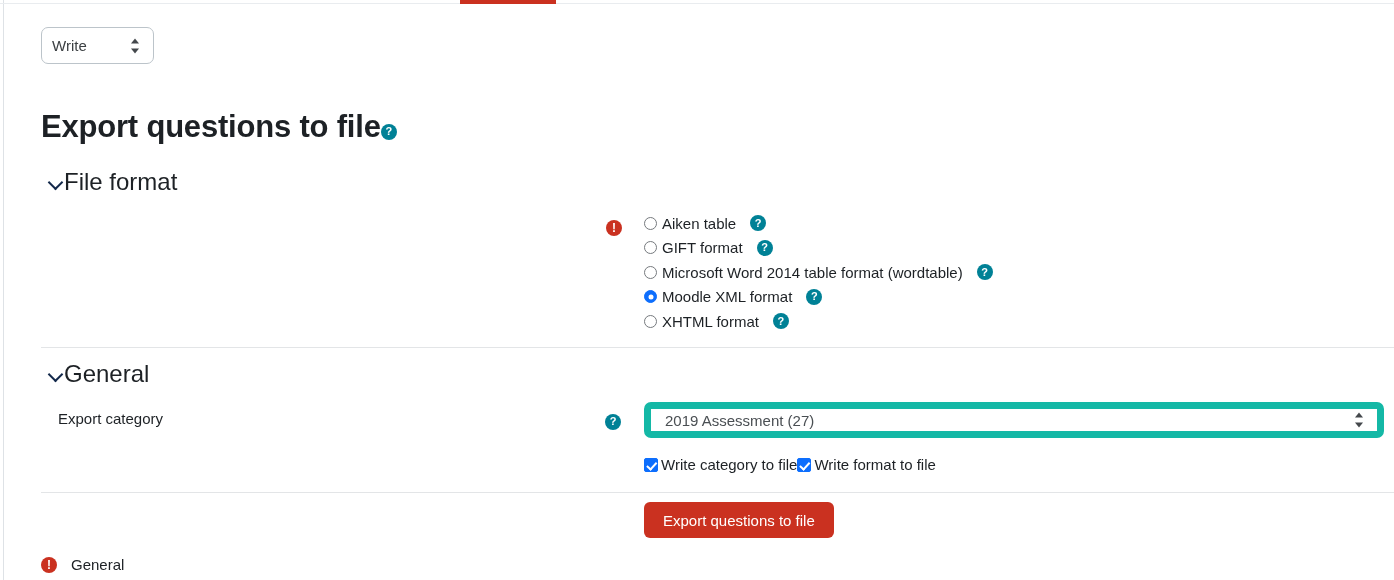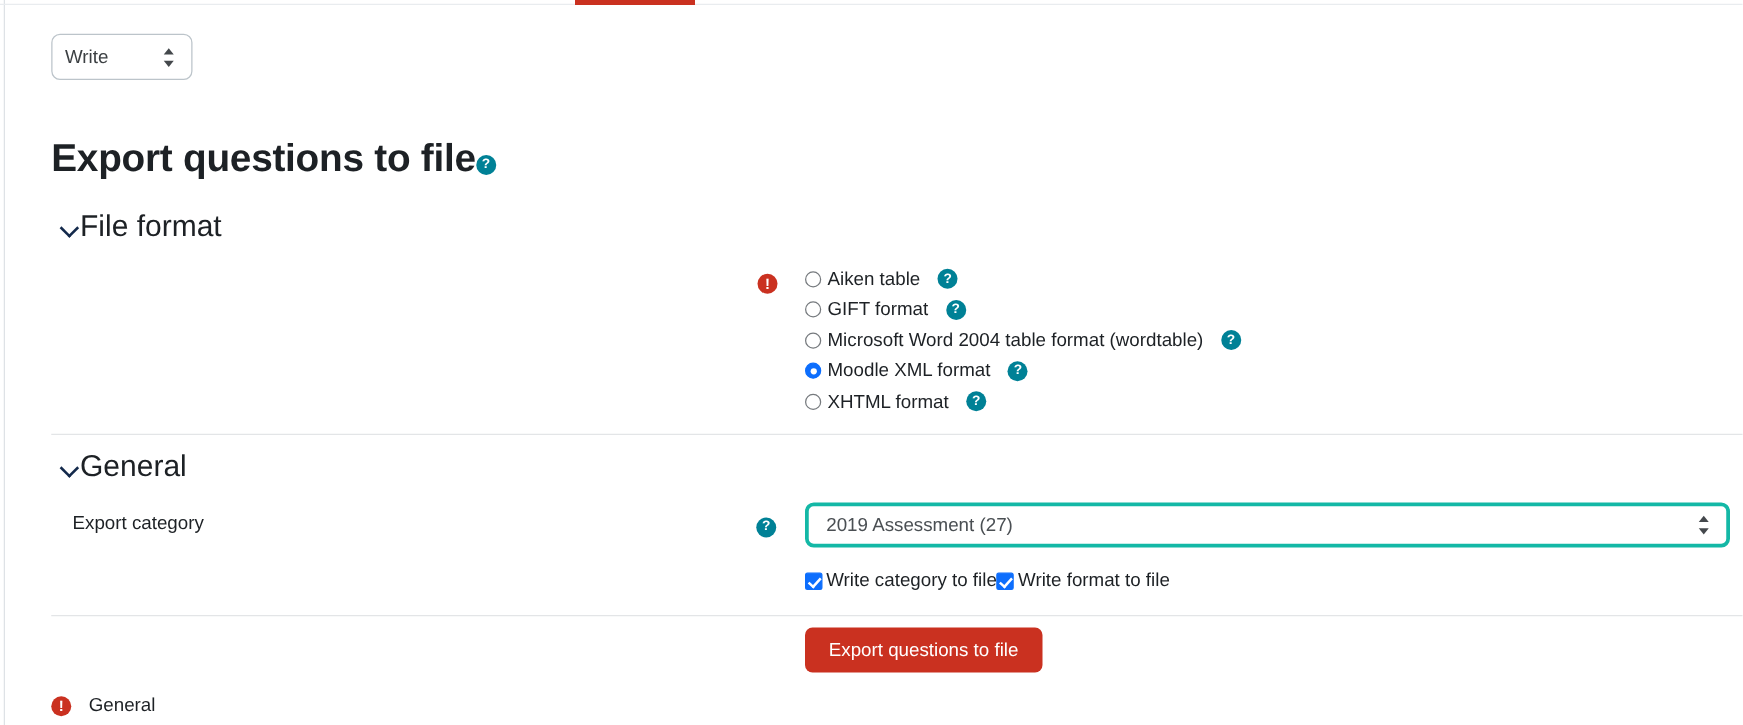--- a/index.html
+++ b/index.html
@@ -221,21 +221,21 @@
   }
   .field-help {
     position: absolute;
     left: 605px; top: 411px;
   }
   .category-select {
     position: absolute;
     left: 644px; top: 402px;
     width: 740px;
     height: 36px;
-    border: 3px solid #14b8a6;
+    border: 7px solid #14b8a6;
     border-radius: 7px;
     background: #ffffff;
     display: flex;
     align-items: center;
     padding: 0 14px;
     font-size: 15px;
     color: #4a4f53;
     cursor: pointer;
   }
 
@@ -343,21 +343,21 @@
       <span class="radio-label">Aiken table</span>
       <span class="help-icon">?</span>
     </div>
     <div class="radio-row">
       <span class="radio-dot"></span>
       <span class="radio-label">GIFT format</span>
       <span class="help-icon">?</span>
     </div>
     <div class="radio-row">
       <span class="radio-dot"></span>
-      <span class="radio-label">Microsoft Word 2004 table format (wordtable)</span>
+      <span class="radio-label">Microsoft Word 2014 table format (wordtable)</span>
       <span class="help-icon">?</span>
     </div>
     <div class="radio-row">
       <span class="radio-dot checked"></span>
       <span class="radio-label">Moodle XML format</span>
       <span class="help-icon">?</span>
     </div>
     <div class="radio-row">
       <span class="radio-dot"></span>
       <span class="radio-label">XHTML format</span>

